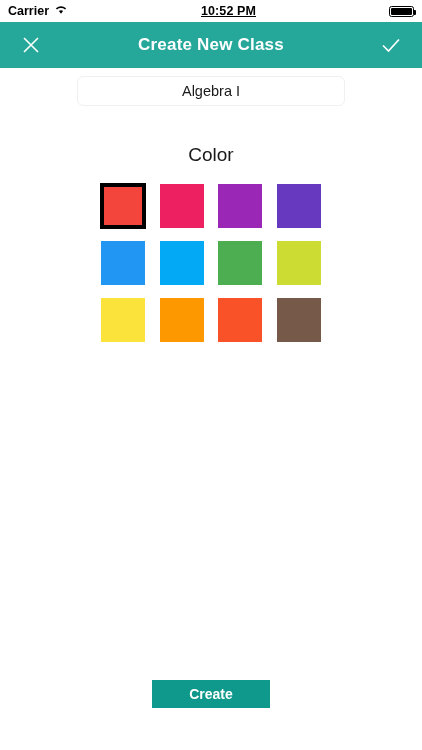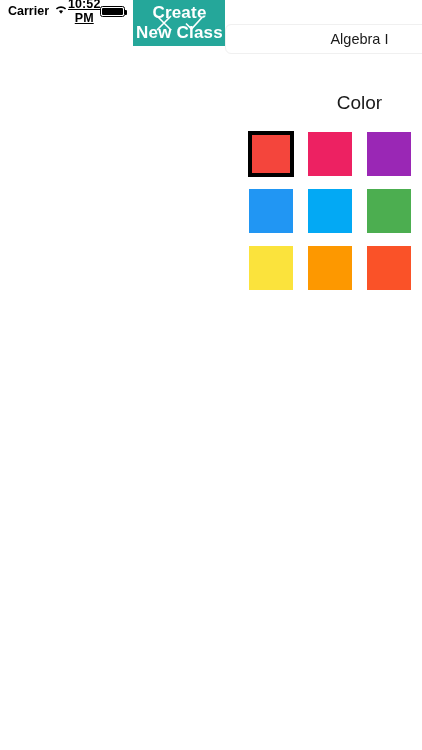--- a/index.html
+++ b/index.html
@@ -1,21 +1,21 @@
 <!DOCTYPE html>
 <html><head>
 <meta charset="utf-8">
 <style>
   * { margin:0; padding:0; box-sizing:border-box; }
   html, body {
     width:422px; height:750px;
     font-family:"Liberation Sans", sans-serif;
     background:#ffffff; overflow:hidden;
   }
-  .screen { position:relative; width:422px; height:750px; background:#fff; display:flex; flex-direction:row; }
+  .screen { position:relative; width:422px; height:750px; background:#fff; display:flex; flex-direction:column; }
 
   
   .statusbar {
     height:22px; flex:0 0 22px; background:#fff;
     display:flex; align-items:center; padding:0 8px;
     font-size:12.5px; font-weight:600; color:#000;
   }
   .sb-left { display:flex; align-items:center; gap:5px; flex:0 0 auto; }
   .sb-center { flex:1 1 auto; text-align:center; letter-spacing:.1px;text-decoration:underline; }
   .sb-right { flex:0 0 auto; display:flex; align-items:center; justify-content:flex-end; }
@@ -39,21 +39,21 @@
 
   
   .content { flex:1 1 auto; display:flex; flex-direction:column; align-items:center; }
 
   .section-title {
     font-size:19px; color:#1a1a1a; font-weight:400; text-align:center;
   }
   .h-name { margin-top:30px; }
   .h-color { margin-top:38px; }
 
-  .name-field-wrap { width:268px; margin-top:24px; display:flex; justify-content:center;border-radius:11px; }
+  .name-field-wrap { width:268px; margin-top:8px; display:flex; justify-content:center;border-radius:11px; }
   .name-field {
     width:100%; height:30px; border:1px solid #f0f0f0; border-radius:6px;
     background:#fff; text-align:center; font-size:14.5px; color:#1a1a1a;
     font-family:"Liberation Sans", sans-serif; outline:none;
   }
 
   
   .swatch-grid {
     margin-top:17px; width:222px;
     display:grid; grid-template-columns:repeat(4, 46px);
@@ -155,13 +155,16 @@
         </div>
         <div class="swatch-cell">
           <div class="swatch" style="background: rgb(250, 82, 40);"></div>
         </div>
         <div class="swatch-cell">
           <div class="swatch" style="background: rgb(119, 89, 74);"></div>
         </div>
       </div>
   </div>
 
+  <div class="footer">
+    <button class="create-btn" style="background: rgb(15, 153, 140);">Create</button>
+  </div>
 </div>
 
 </body></html>

